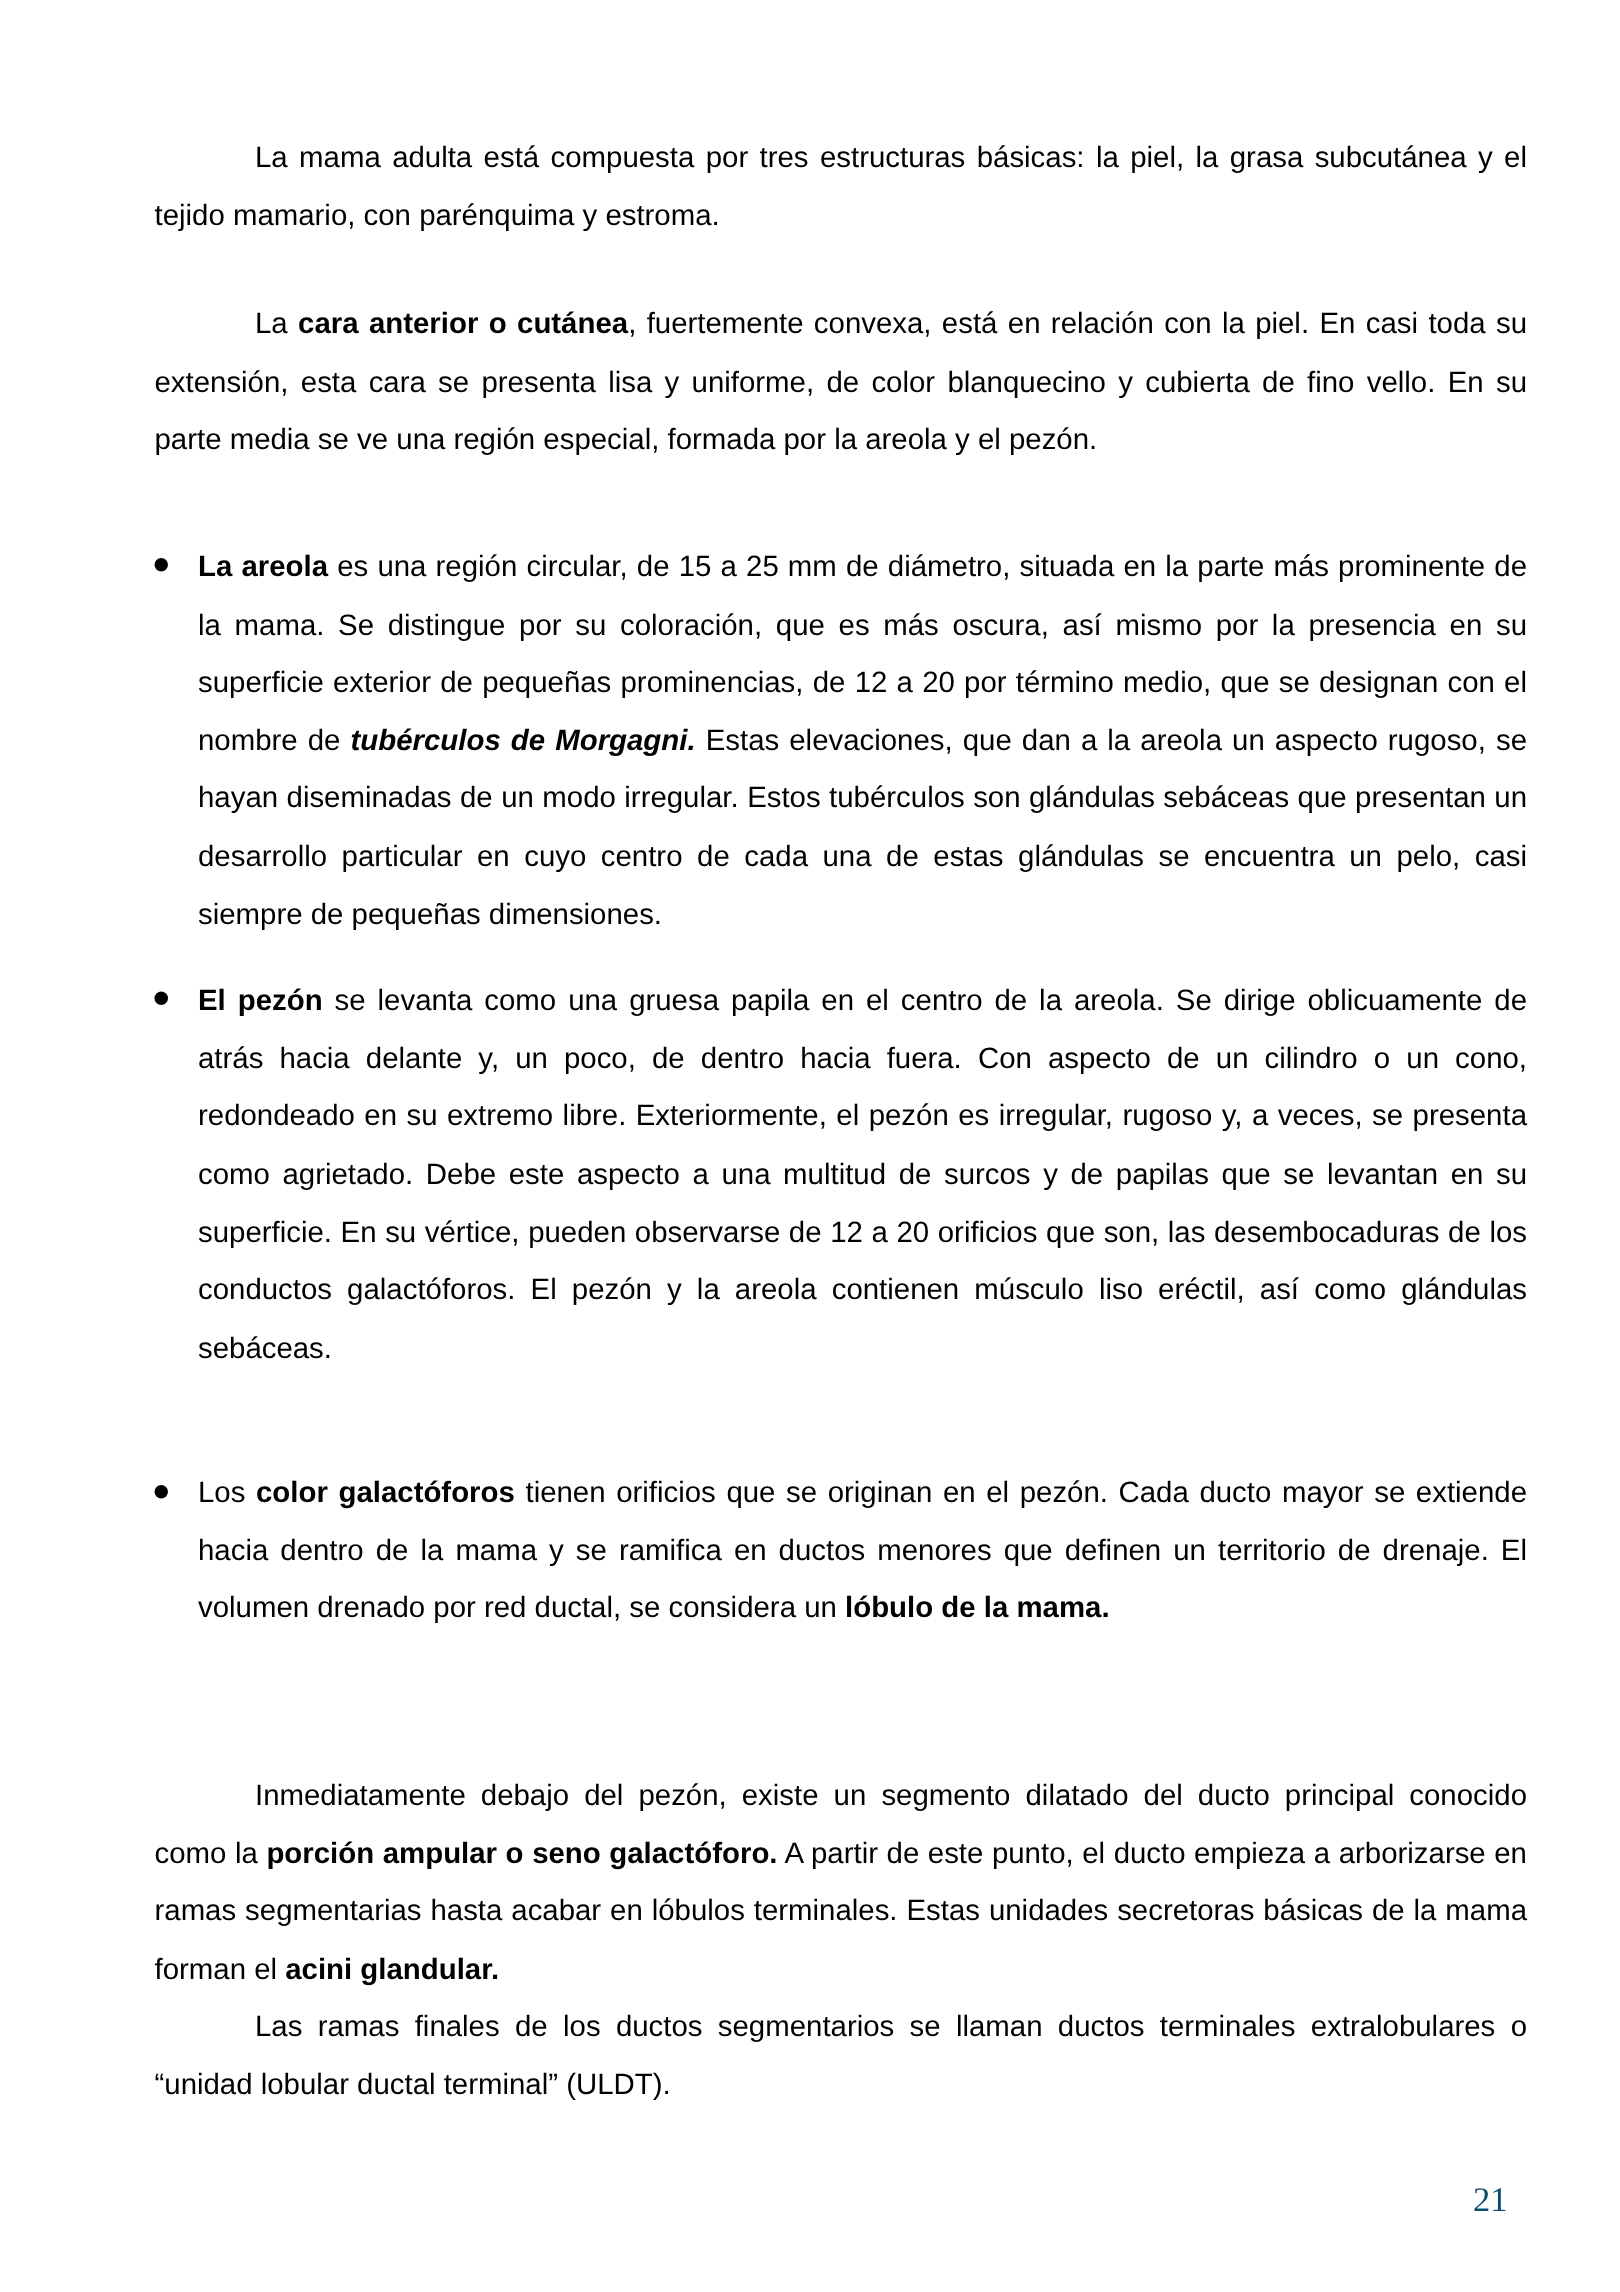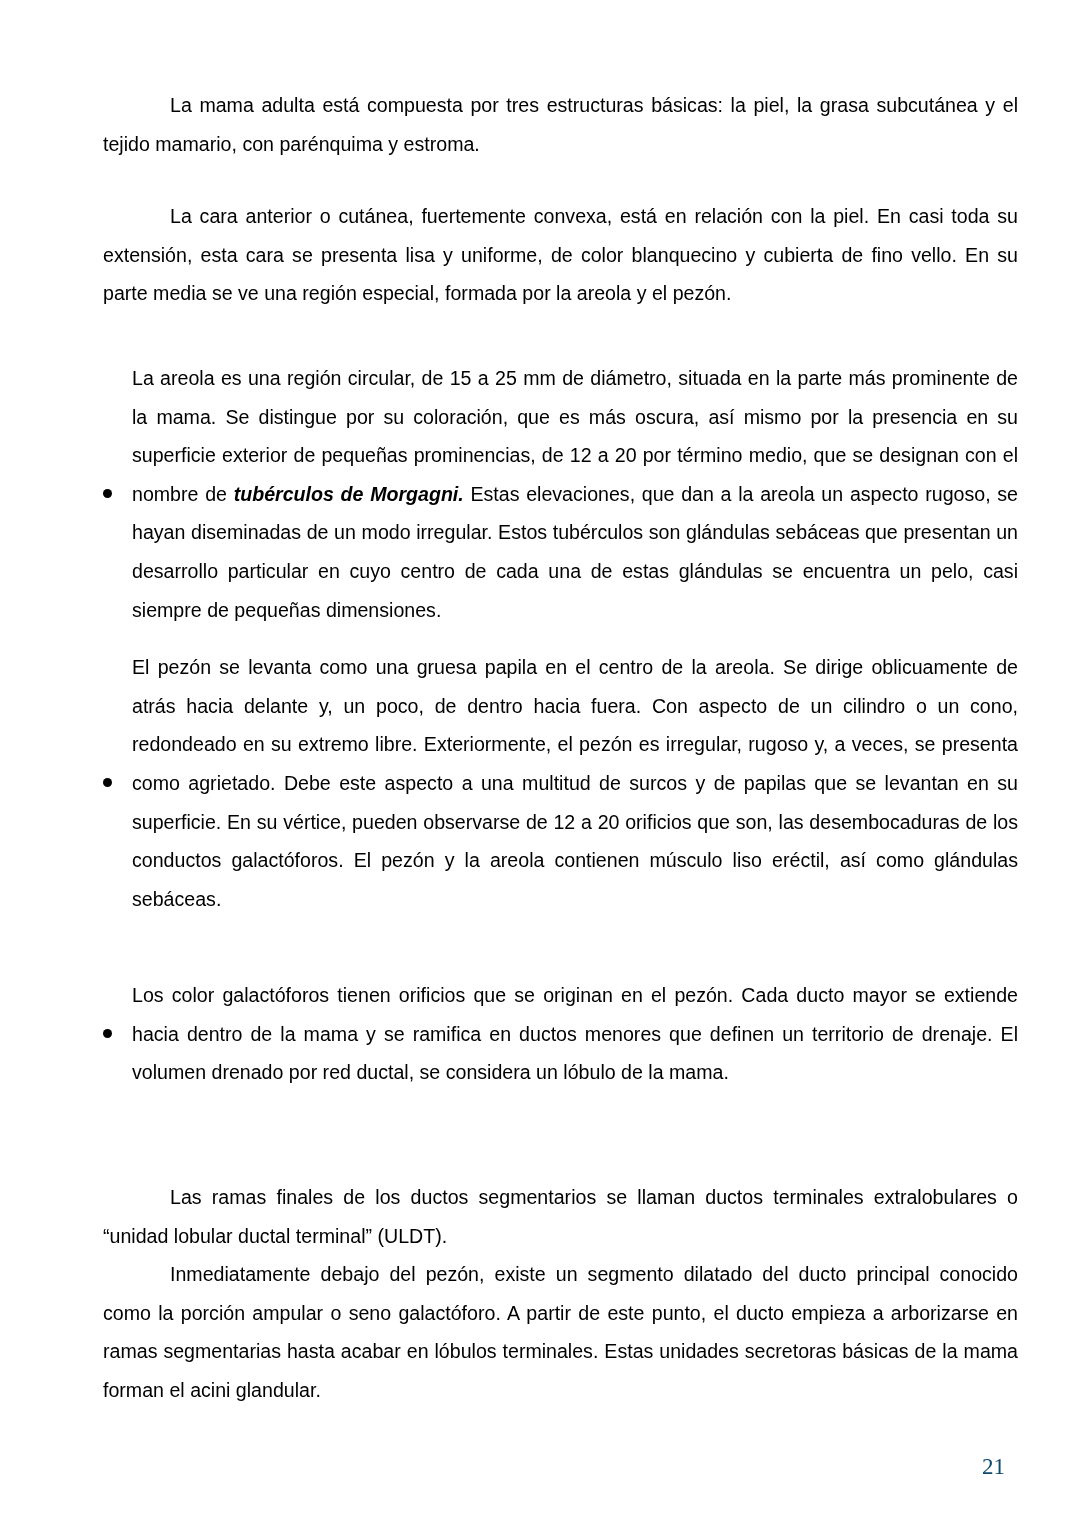--- a/index.html
+++ b/index.html
@@ -31,21 +31,21 @@
     margin: 0;
     text-indent: 67px;
   }
   .gap-sm { height: 19px; }
   .gap-md { height: 34px; }
   .gap-lg { height: 46px; }
   .gap-xl { height: 58px; }
   .gap-xxl { height: 86px; }
   .bullet-row {
     display: flex;
-    align-items: center;
+    align-items: flex-start;
   }
   .bullet-dot {
     flex: 0 0 auto;
     width: 29px;
     font-size: 19.6px;
     line-height: 38.6px;
     text-align: left;
     padding-left: 0px;
   }
   .bullet-dot .dot {
@@ -58,21 +58,21 @@
     position: relative;
     top: -2px;
   }
   .bullet-text {
     flex: 1 1 auto;
     font-size: 19.6px;
     line-height: 38.6px;
     text-align: justify;
     text-justify: inter-word;
   }
-  b, strong { font-weight: normal; }
+  b, strong { font-weight: bold; }
   .bi { font-weight: bold; font-style: italic; }
 
   .page-number {
     position: absolute;
     right: 75px;
     bottom: 50px;
     font-family: "Liberation Serif", serif;
     font-size: 23px;
     line-height: 1;
     color: #0c4a6e;
@@ -123,21 +123,21 @@
 
     <div class="bullet-row">
       <div class="bullet-dot"><span class="dot"></span></div>
       <div class="bullet-text">
         <span>Los </span><b>color galactóforos</b><span> tienen orificios que se originan en el pezón. Cada ducto mayor se extiende hacia dentro de la mama y se ramifica en ductos menores que definen un territorio de drenaje. El volumen  drenado por red ductal, se considera un </span><b>lóbulo de la mama.</b>
       </div>
     </div>
 
     <div class="gap-xxl"></div>
 
+    <p class="para"><span>Inmediatamente debajo del pezón, existe un segmento dilatado del ducto principal conocido como la </span><b>porción ampular o seno galactóforo.</b><span> A partir de este punto, el ducto empieza a arborizarse en ramas segmentarias hasta acabar en lóbulos terminales. Estas unidades secretoras básicas de la mama forman el </span><b>acini glandular.</b></p>
+
     <p class="para"><span>Las ramas finales de los ductos segmentarios se llaman ductos terminales extralobulares o “unidad lobular ductal terminal” (ULDT).</span></p>
-
-    <p class="para"><span>Inmediatamente debajo del pezón, existe un segmento dilatado del ducto principal conocido como la </span><b>porción ampular o seno galactóforo.</b><span> A partir de este punto, el ducto empieza a arborizarse en ramas segmentarias hasta acabar en lóbulos terminales. Estas unidades secretoras básicas de la mama forman el </span><b>acini glandular.</b></p>
 
   </div>
 
   <div class="page-number">21</div>
 
 </div>
 
 </body></html>

